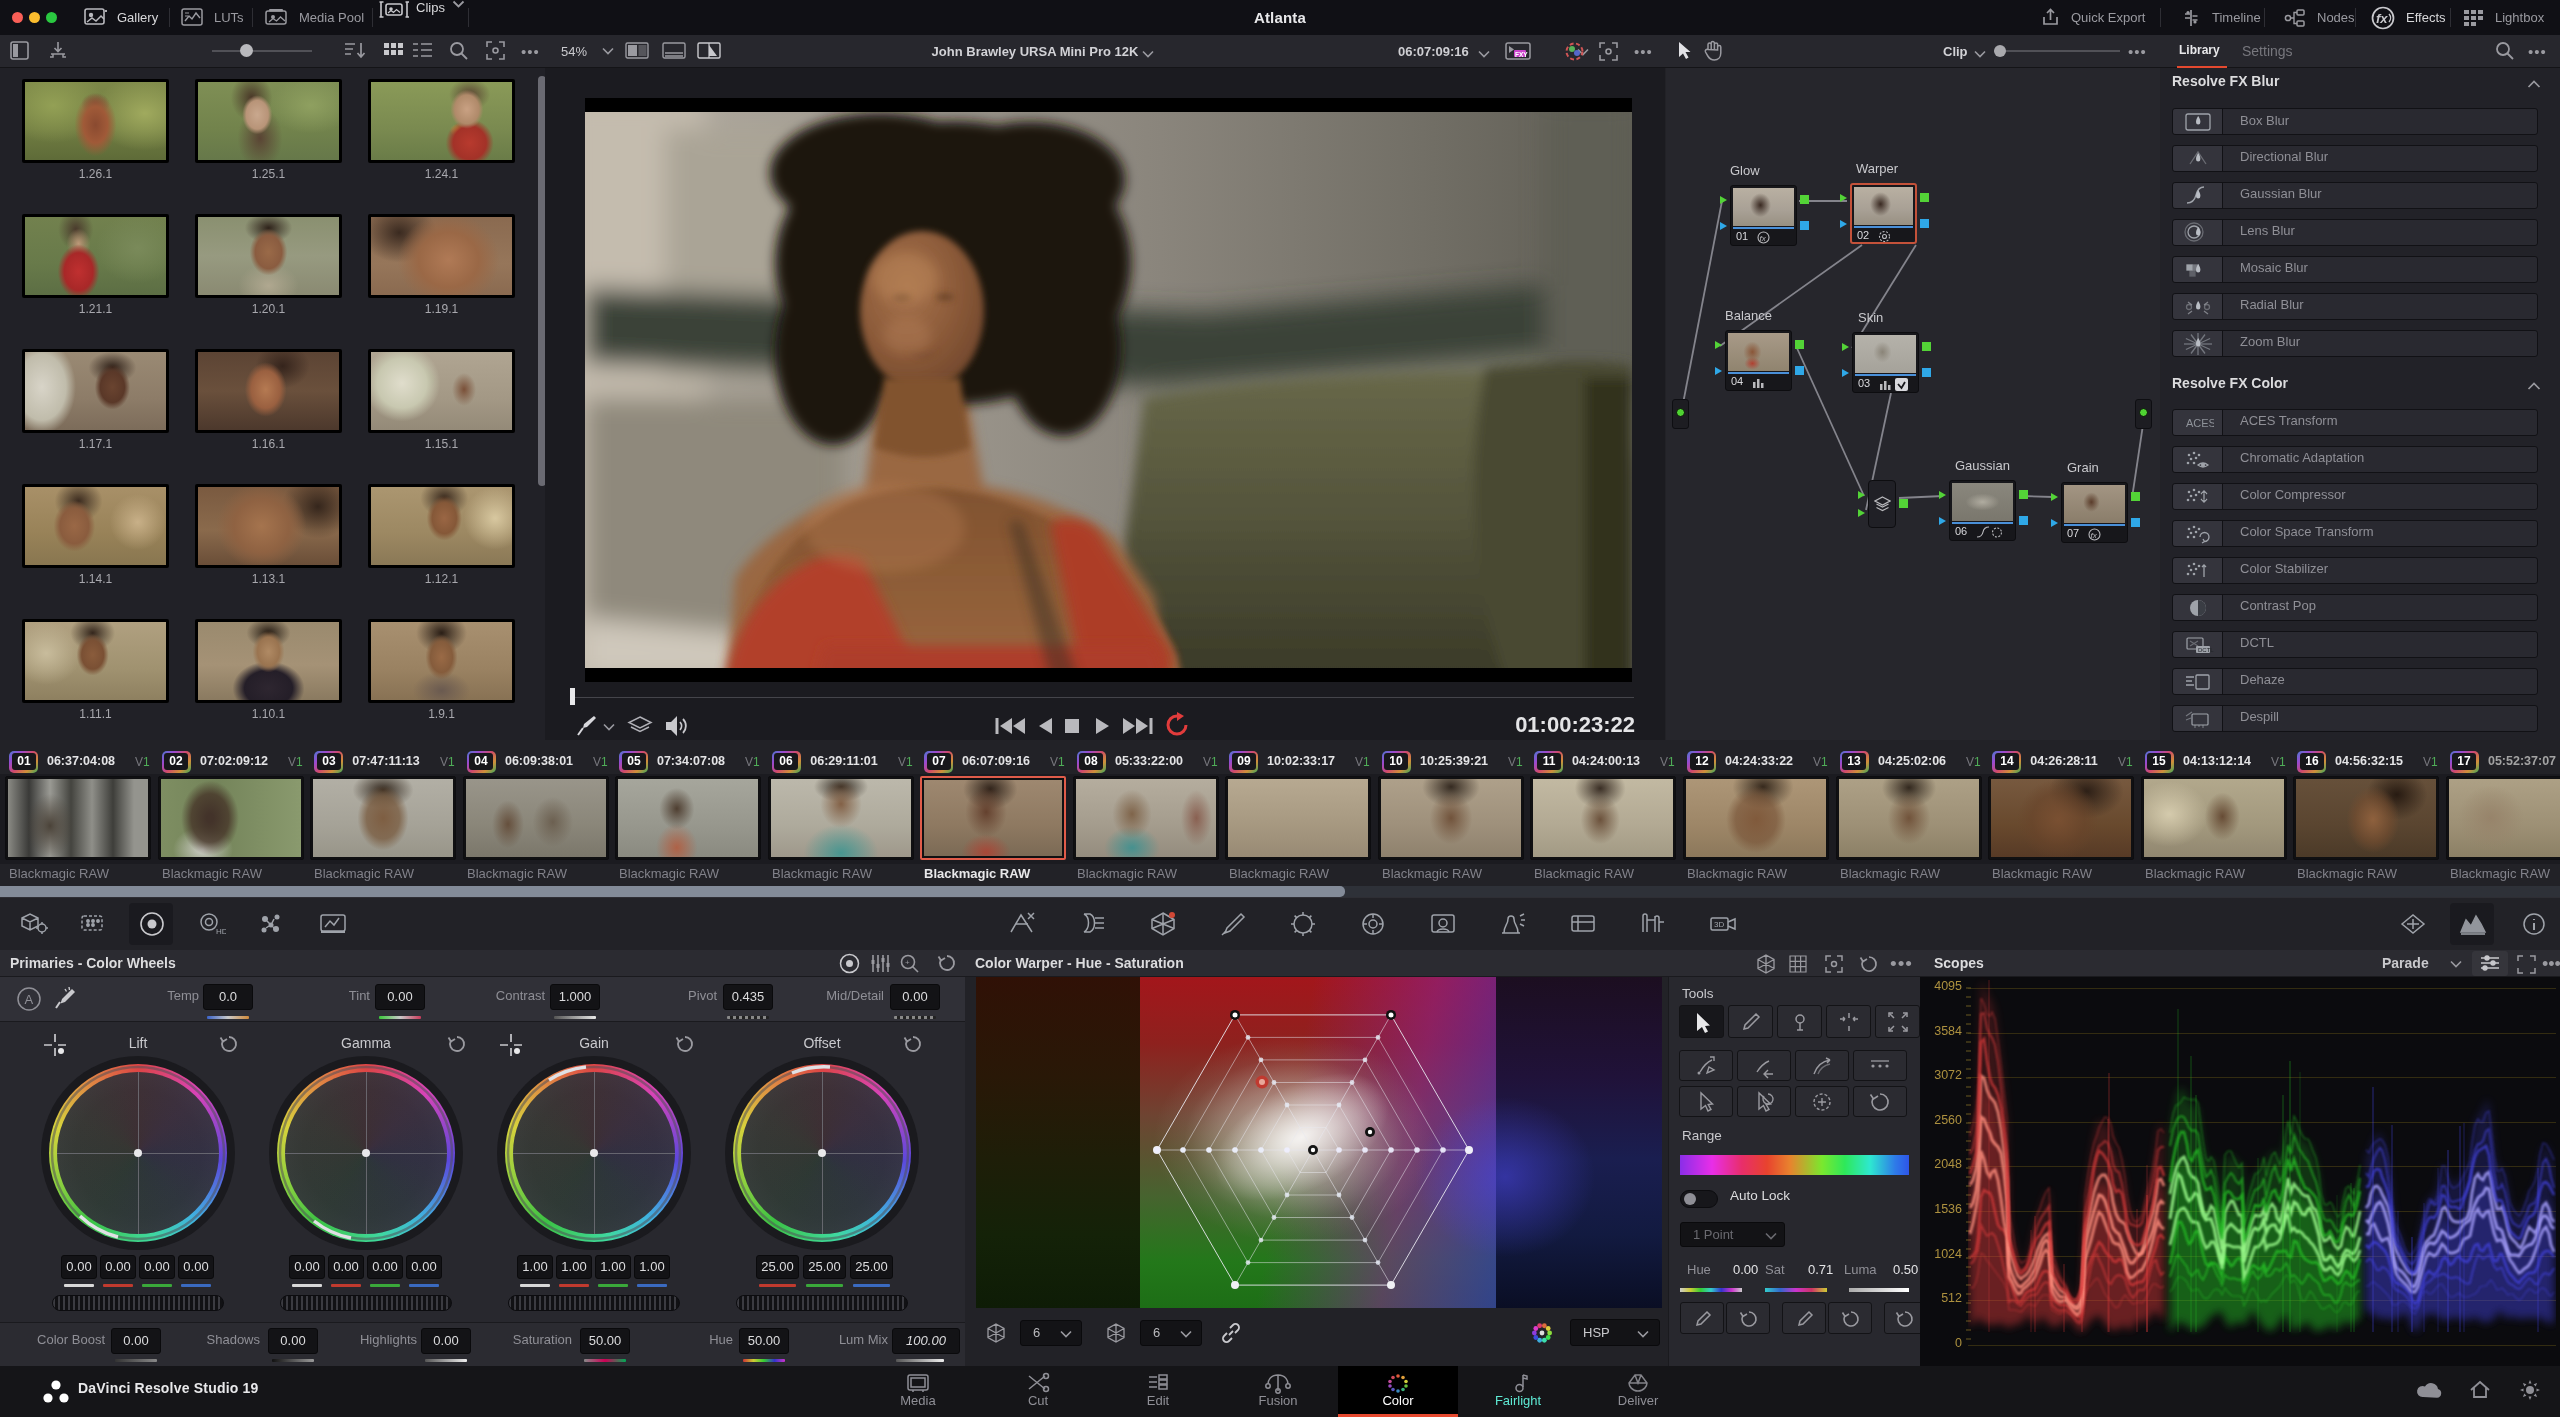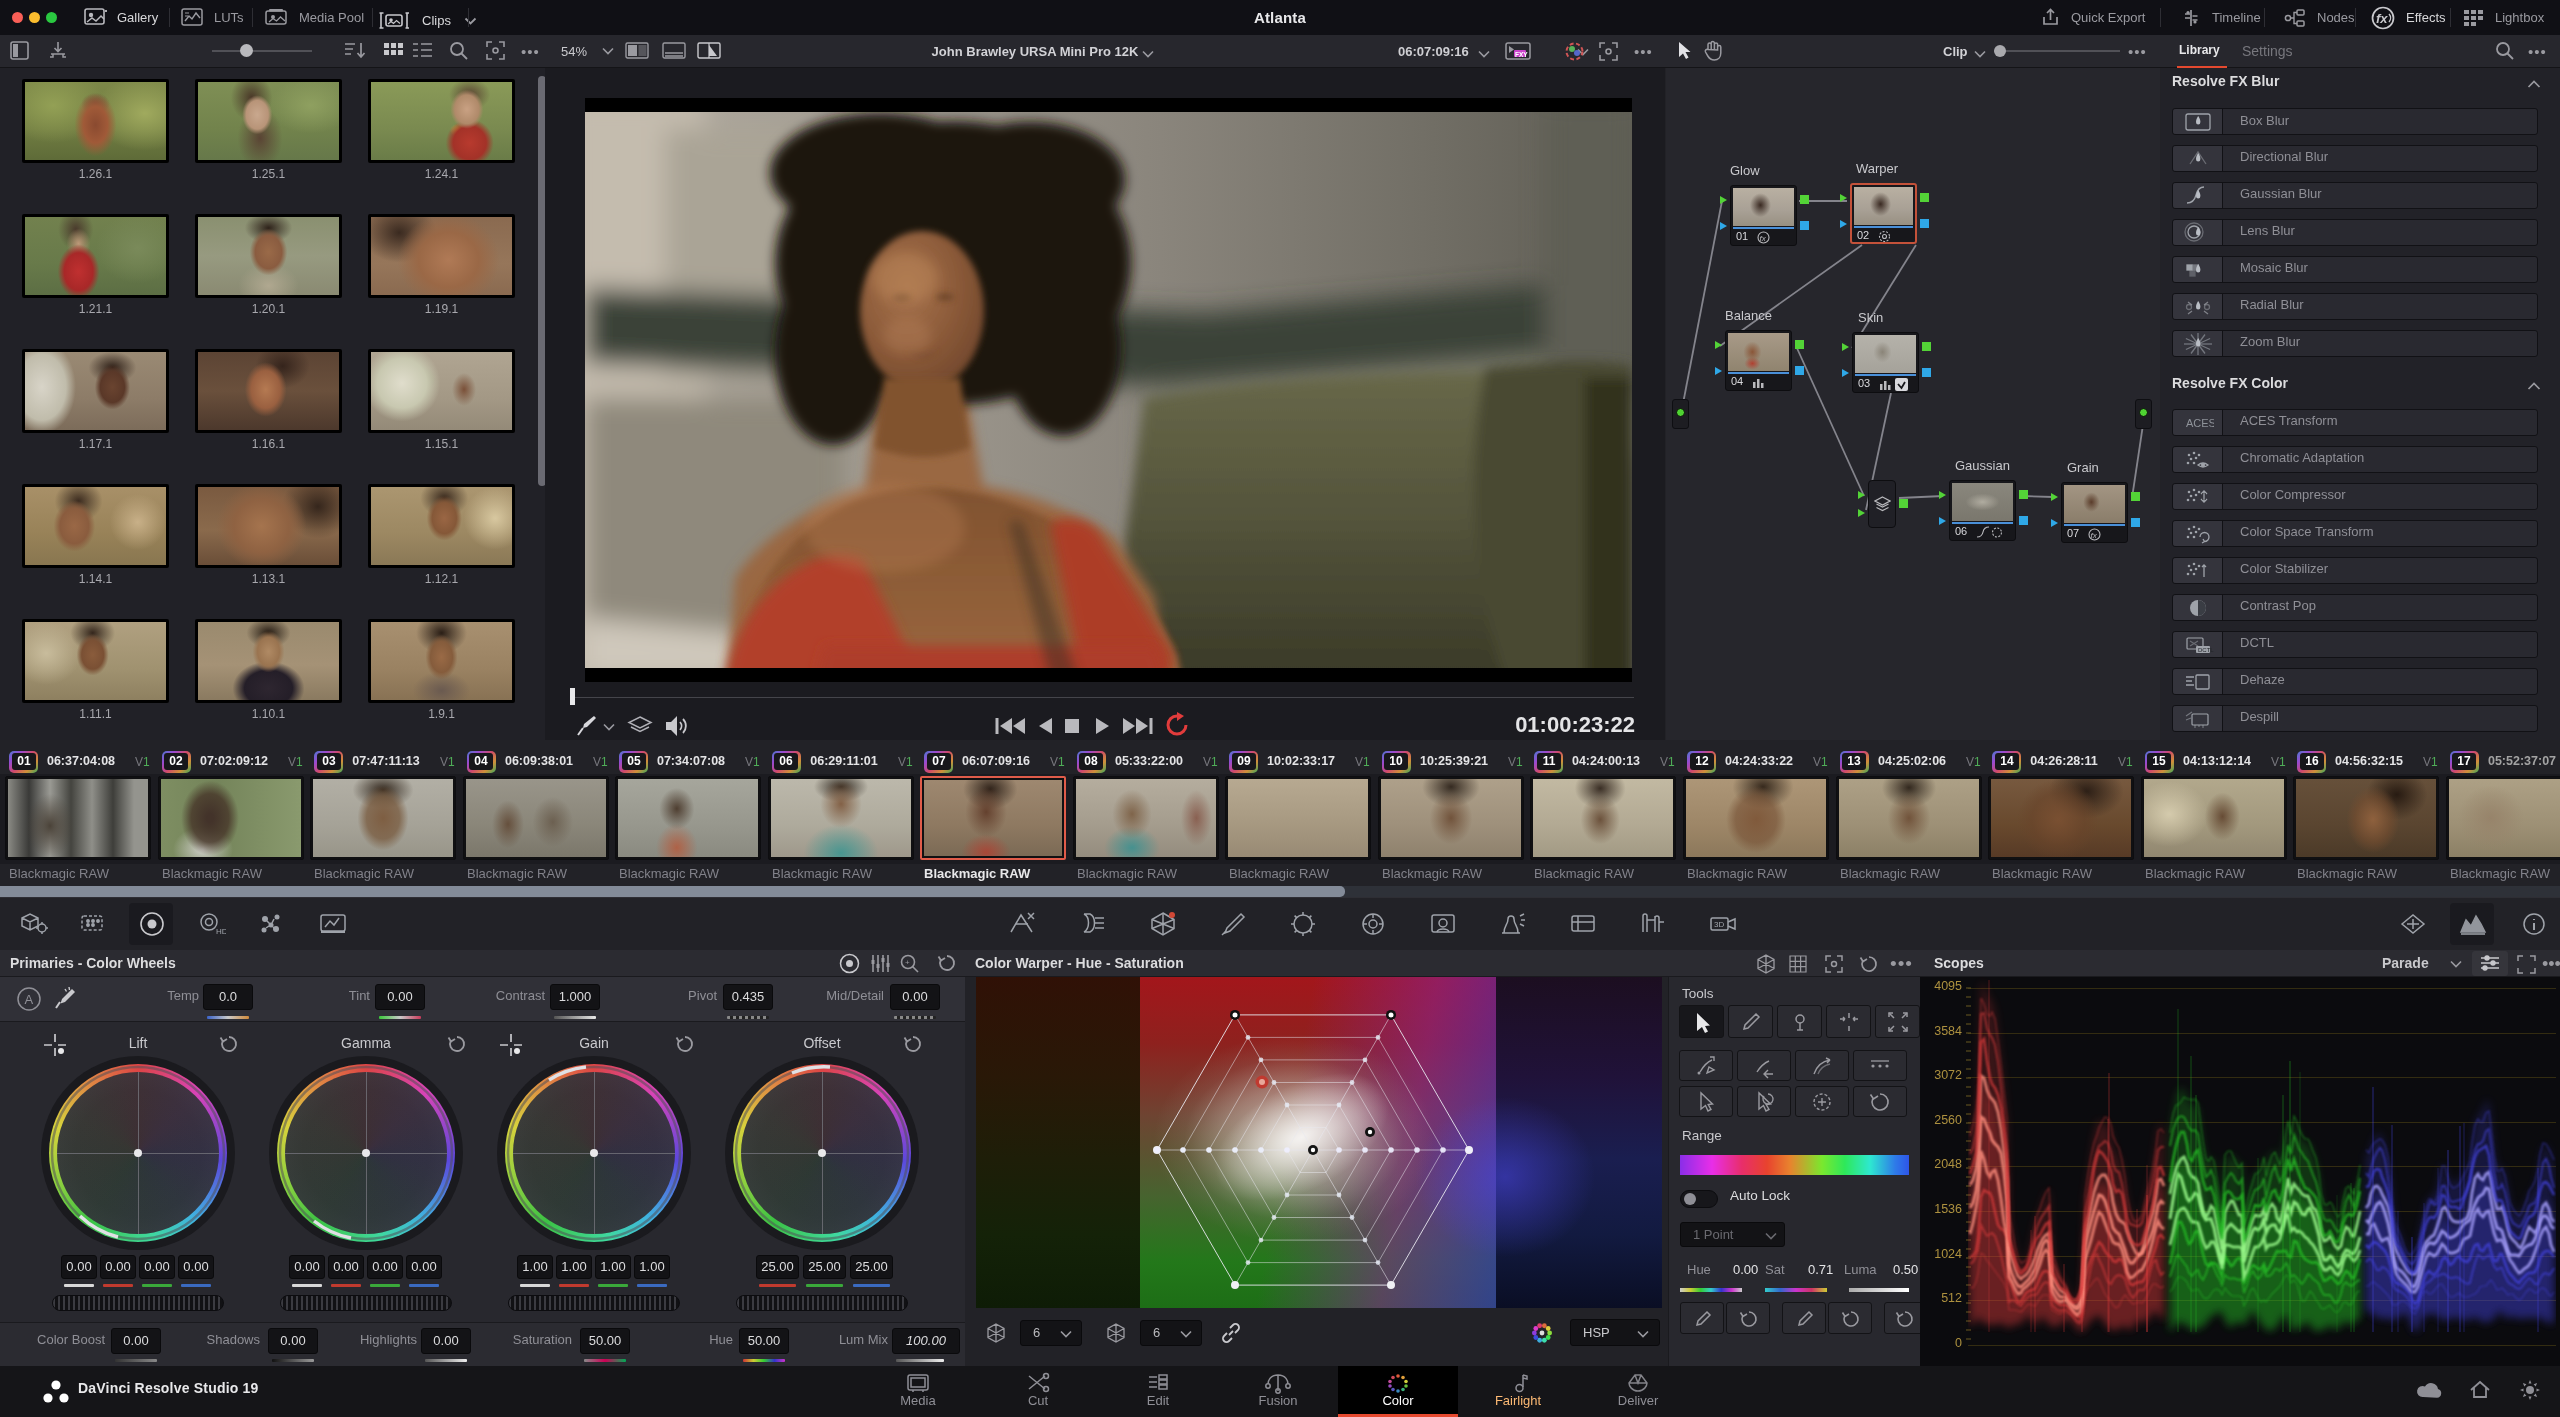--- a/index.html
+++ b/index.html
@@ -37,21 +37,21 @@
   </div>
   <div class="abs" style="left:265px;top:0;height:35px;display:flex;align-items:center;gap:9px;">
     <svg width="25" height="19" viewBox="0 0 25 19">
         <rect x="1" y="3" width="20" height="13" rx="2" fill="none" stroke="#9a9aa0" stroke-width="1.5"></rect>
         <rect x="4" y="1" width="14" height="2.5" rx="1" fill="#9a9aa0"></rect>
         <circle cx="8" cy="9" r="2" fill="#9a9aa0"></circle>
         <path d="M4 14 l4 -3.5 3.5 2.5 4 -4 4.5 4" stroke="#9a9aa0" stroke-width="1.3" fill="none"></path>
       </svg>
     <span class="lbl" style="font-size:13px;">Media Pool</span>
   </div>
-  <div class="abs" style="left:379px;top:0;height:41px;display:flex;align-items:center;gap:13px;">
+  <div class="abs" style="left:379px;top:0;height:41px;display:flex;gap:7px;">
     <svg width="30" height="19" viewBox="0 0 30 19">
         <path d="M2 2 v15 M0.5 2 h4 M0.5 17 h4" stroke="#c8c8cc" stroke-width="1.6"></path>
         <rect x="7" y="4" width="16" height="11" rx="2" fill="none" stroke="#c8c8cc" stroke-width="1.6"></rect>
         <circle cx="12" cy="9" r="1.8" fill="#c8c8cc"></circle>
         <path d="M9 13 l3 -2.5 2.5 2 3 -3 3.5 3" stroke="#c8c8cc" stroke-width="1.2" fill="none"></path>
         <path d="M28 2 v15 M26.5 2 h4 M26.5 17 h4" stroke="#c8c8cc" stroke-width="1.6"></path>
       </svg>
     <span style="color:#d8d8da;font-size:13px;">Clips</span>
     <svg width="13" height="8" viewBox="0 0 13 8">
         <path d="M1.5 1.5 L6.5 6.5 L11.5 1.5" stroke="#9a9aa0" stroke-width="1.8" fill="none"></path>
@@ -1664,21 +1664,21 @@
         <circle cx="8" cy="5.5" r="1.8" fill="#d04a5a"></circle>
       </g>
     </svg>
   <div class="abs" style="left:1338px;top:27px;width:120px;text-align:center;font-size:13px;color:#fff;">Color</div>
   <svg class="abs" style="left:1505px;top:6px;" width="26" height="22" viewBox="0 0 26 22">
       <g stroke="#8f8f96" stroke-width="1.5" fill="none">
         <path d="M18 3 v12 M18 3 l4 1 v3 l-4 -1"></path>
         <circle cx="14.5" cy="16" r="3.5"></circle>
       </g>
     </svg>
-  <div class="abs" style="left:1458px;top:27px;width:120px;text-align:center;font-size:13px;color:#fdba74;">Fairlight</div>
+  <div class="abs" style="left:1458px;top:27px;width:120px;text-align:center;font-size:13px;color:#5eead4;">Fairlight</div>
   <svg class="abs" style="left:1625px;top:6px;" width="26" height="22" viewBox="0 0 26 22">
       <g stroke="#8f8f96" stroke-width="1.5" fill="none">
         <path d="M13 19 c-6 0 -9 -5 -9 -8 L10 3 h6 l6 8 c0 3 -3 8 -9 8 Z M10 3 l3 8 3 -8 M4 11 h18" opacity="0.9"></path>
       </g>
     </svg>
   <div class="abs" style="left:1578px;top:27px;width:120px;text-align:center;font-size:13px;color:#8f8f96;">Deliver</div>
 
   <svg class="abs" style="left:2415px;top:14px;" width="30" height="22" viewBox="0 0 30 22">
       <path d="M8 17 a5.5 5.5 0 1 1 2 -10.4 A7 7 0 0 1 23 9 a4.5 4.5 0 0 1 -1 8.8 Z" fill="#8f8f96"></path>
     </svg>

